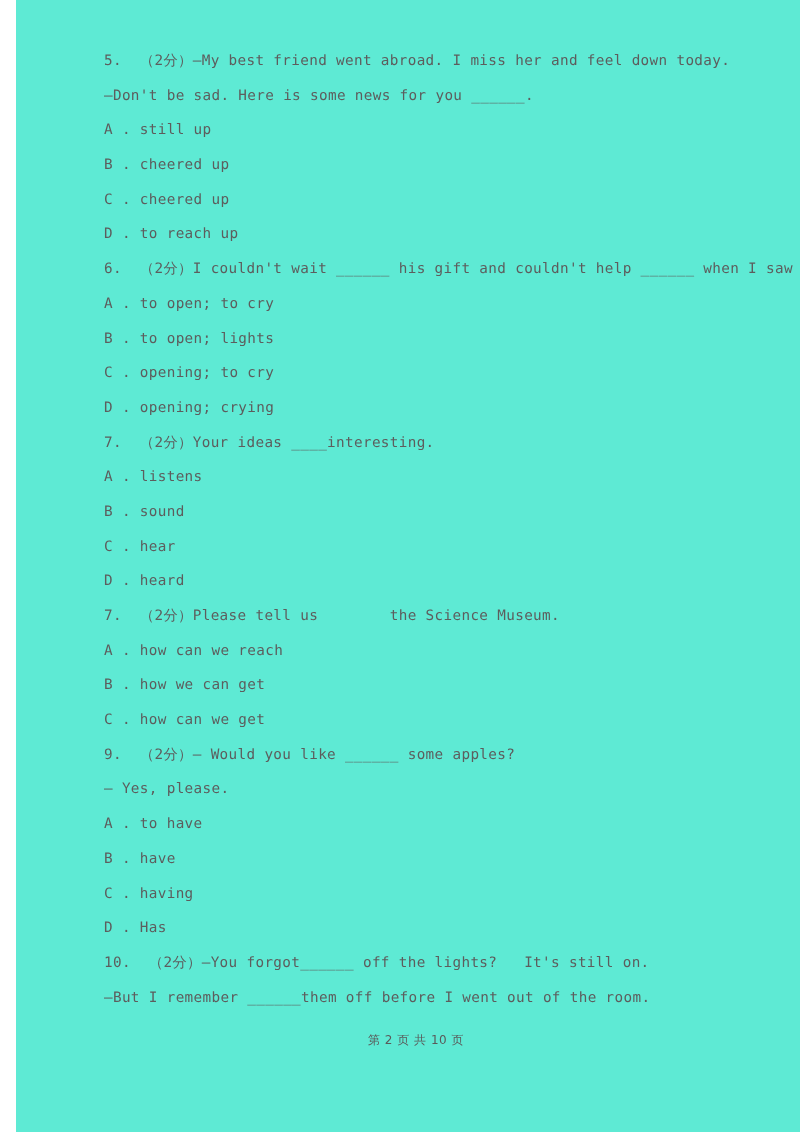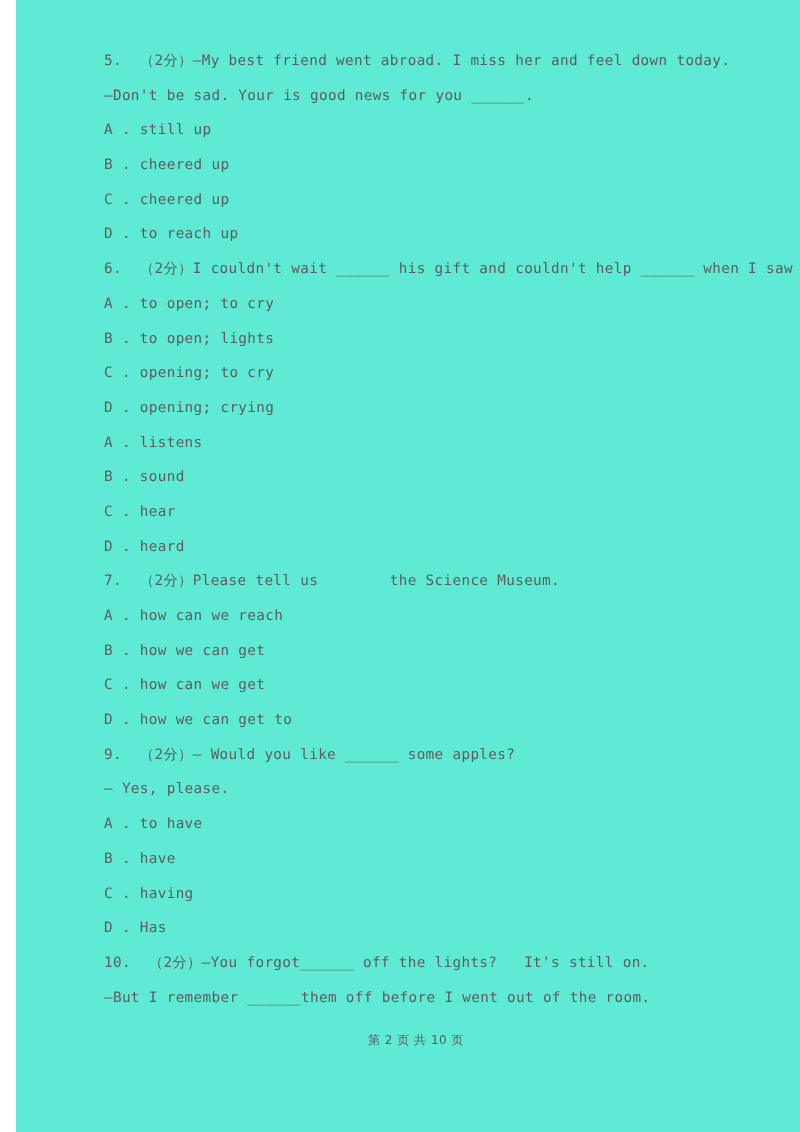--- a/index.html
+++ b/index.html
@@ -59,42 +59,42 @@
   }
 </style>
 </head>
 <body>
 
 <div id="page">
 
   <div id="content">
 
     <div class="line q-line">5.  （2分）—My best friend went abroad. I miss her and feel down today.</div>
-    <div class="line q-line">—Don't be sad. Your is good news for you ______.</div>
+    <div class="line q-line">—Don't be sad. Here is some news for you ______.</div>
     <div class="line opt-line">A . still up</div>
     <div class="line opt-line">B . cheered up</div>
     <div class="line opt-line">C . cheered up</div>
     <div class="line opt-line">D . to reach up</div>
 
     <div class="line q-line">6.  （2分）I couldn't wait ______ his gift and couldn't help ______ when I saw it.</div>
     <div class="line opt-line">A . to open; to cry</div>
     <div class="line opt-line">B . to open; lights</div>
     <div class="line opt-line">C . opening; to cry</div>
     <div class="line opt-line">D . opening; crying</div>
 
+    <div class="line q-line">7.  （2分）Your ideas ____interesting.</div>
     <div class="line opt-line">A . listens</div>
     <div class="line opt-line">B . sound</div>
     <div class="line opt-line">C . hear</div>
     <div class="line opt-line">D . heard</div>
 
     <div class="line q-line">7.  （2分）Please tell us        the Science Museum.</div>
     <div class="line opt-line">A . how can we reach</div>
     <div class="line opt-line">B . how we can get</div>
     <div class="line opt-line">C . how can we get</div>
-    <div class="line opt-line">D . how we can get to</div>
 
     <div class="line q-line">9.  （2分）— Would you like ______ some apples?</div>
     <div class="line q-line">— Yes, please.</div>
     <div class="line opt-line">A . to have</div>
     <div class="line opt-line">B . have</div>
     <div class="line opt-line">C . having</div>
     <div class="line opt-line">D . Has</div>
 
     <div class="line q-line">10.  （2分）—You forgot______ off the lights?   It's still on.</div>
     <div class="line q-line">—But I remember ______them off before I went out of the room.</div>

